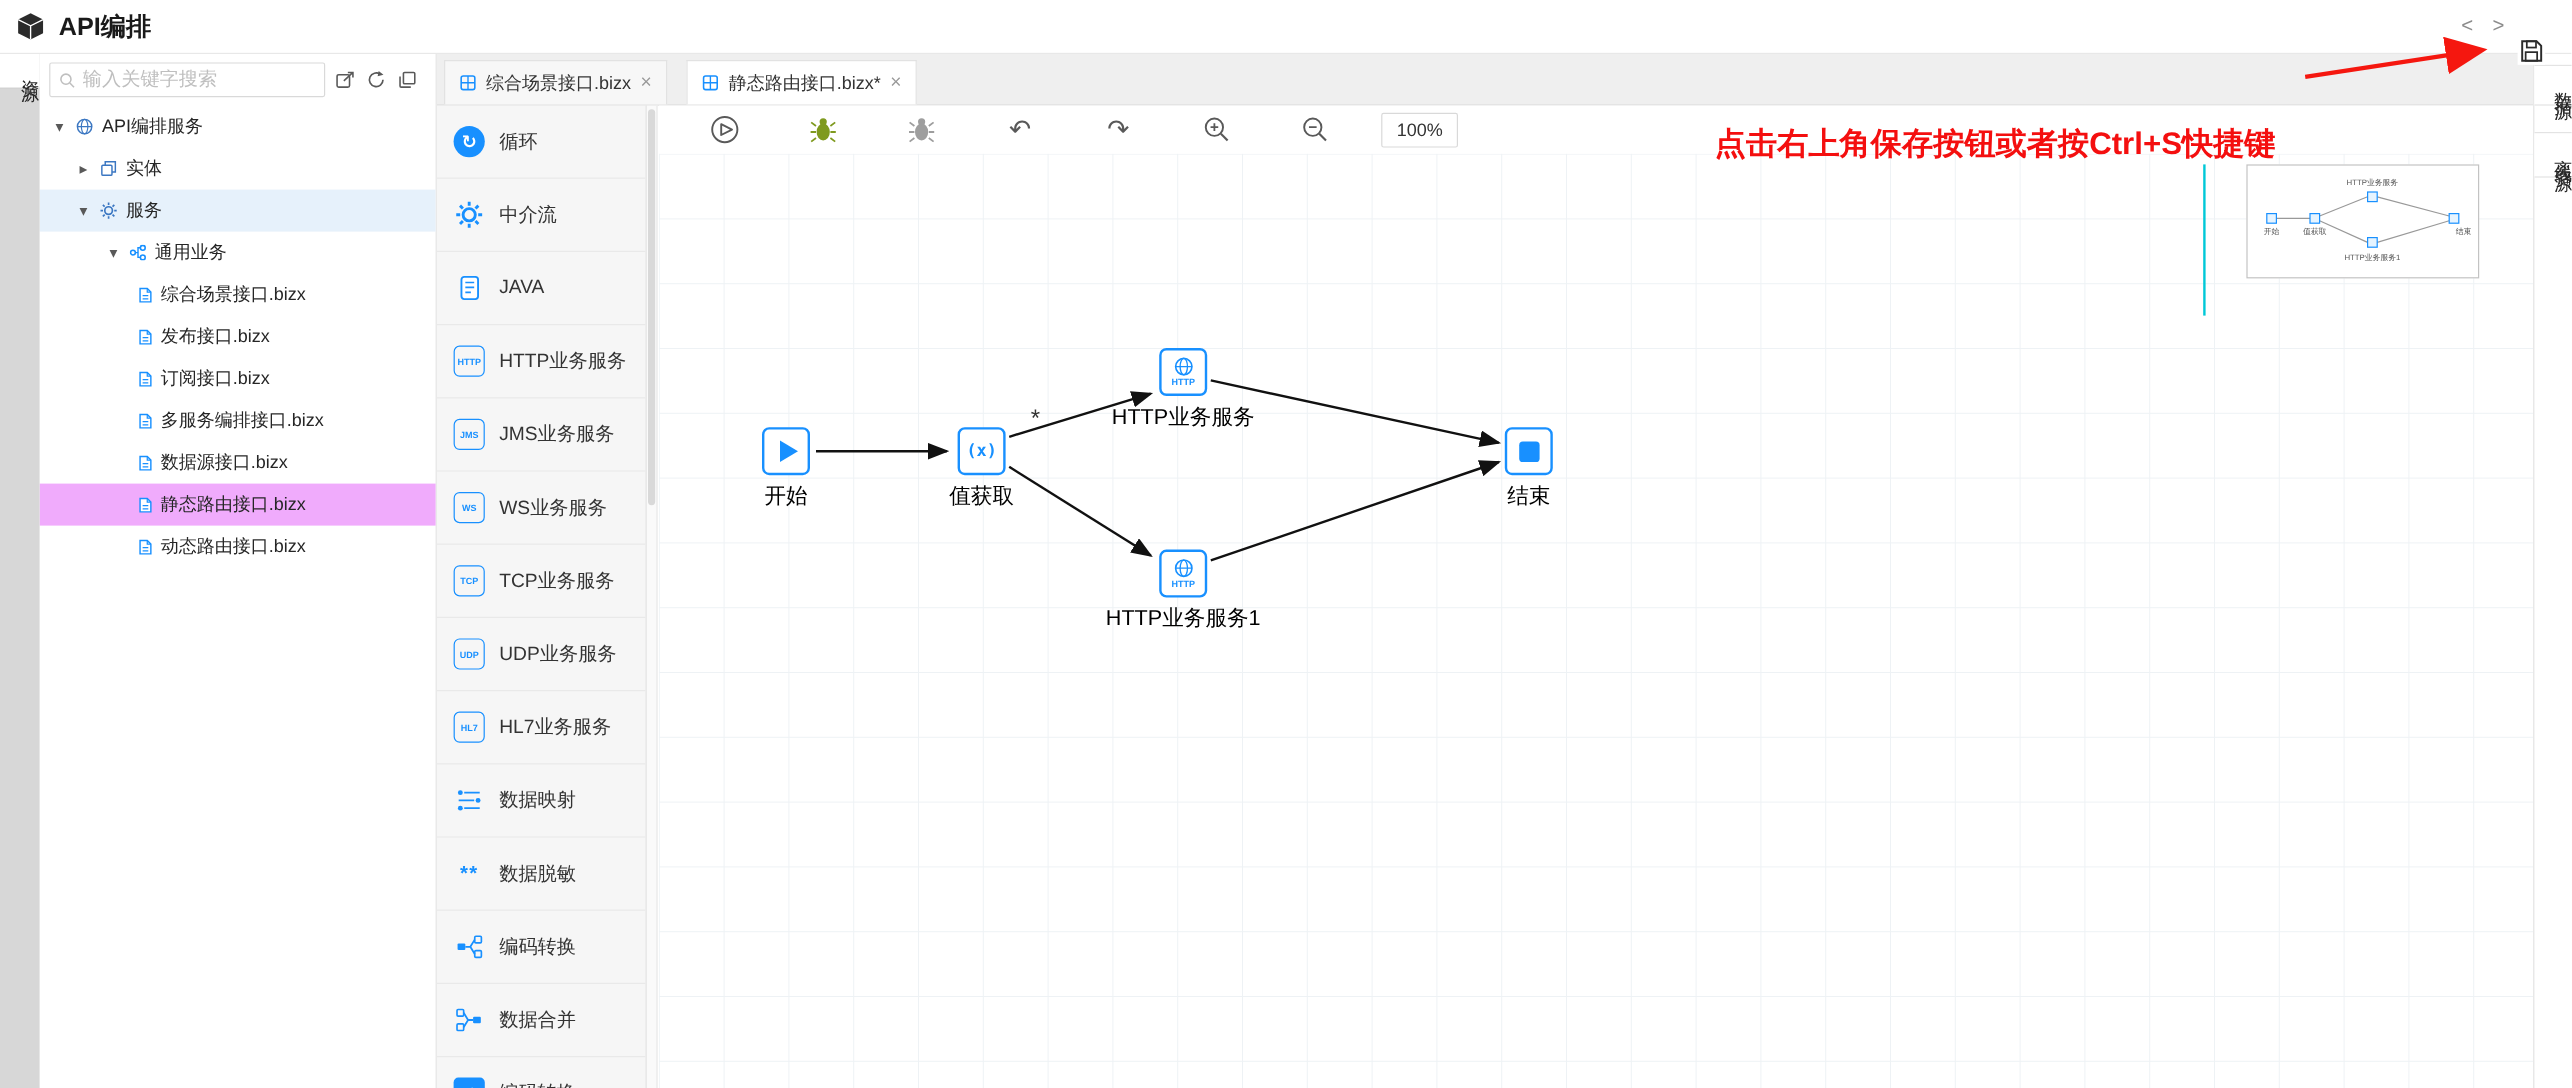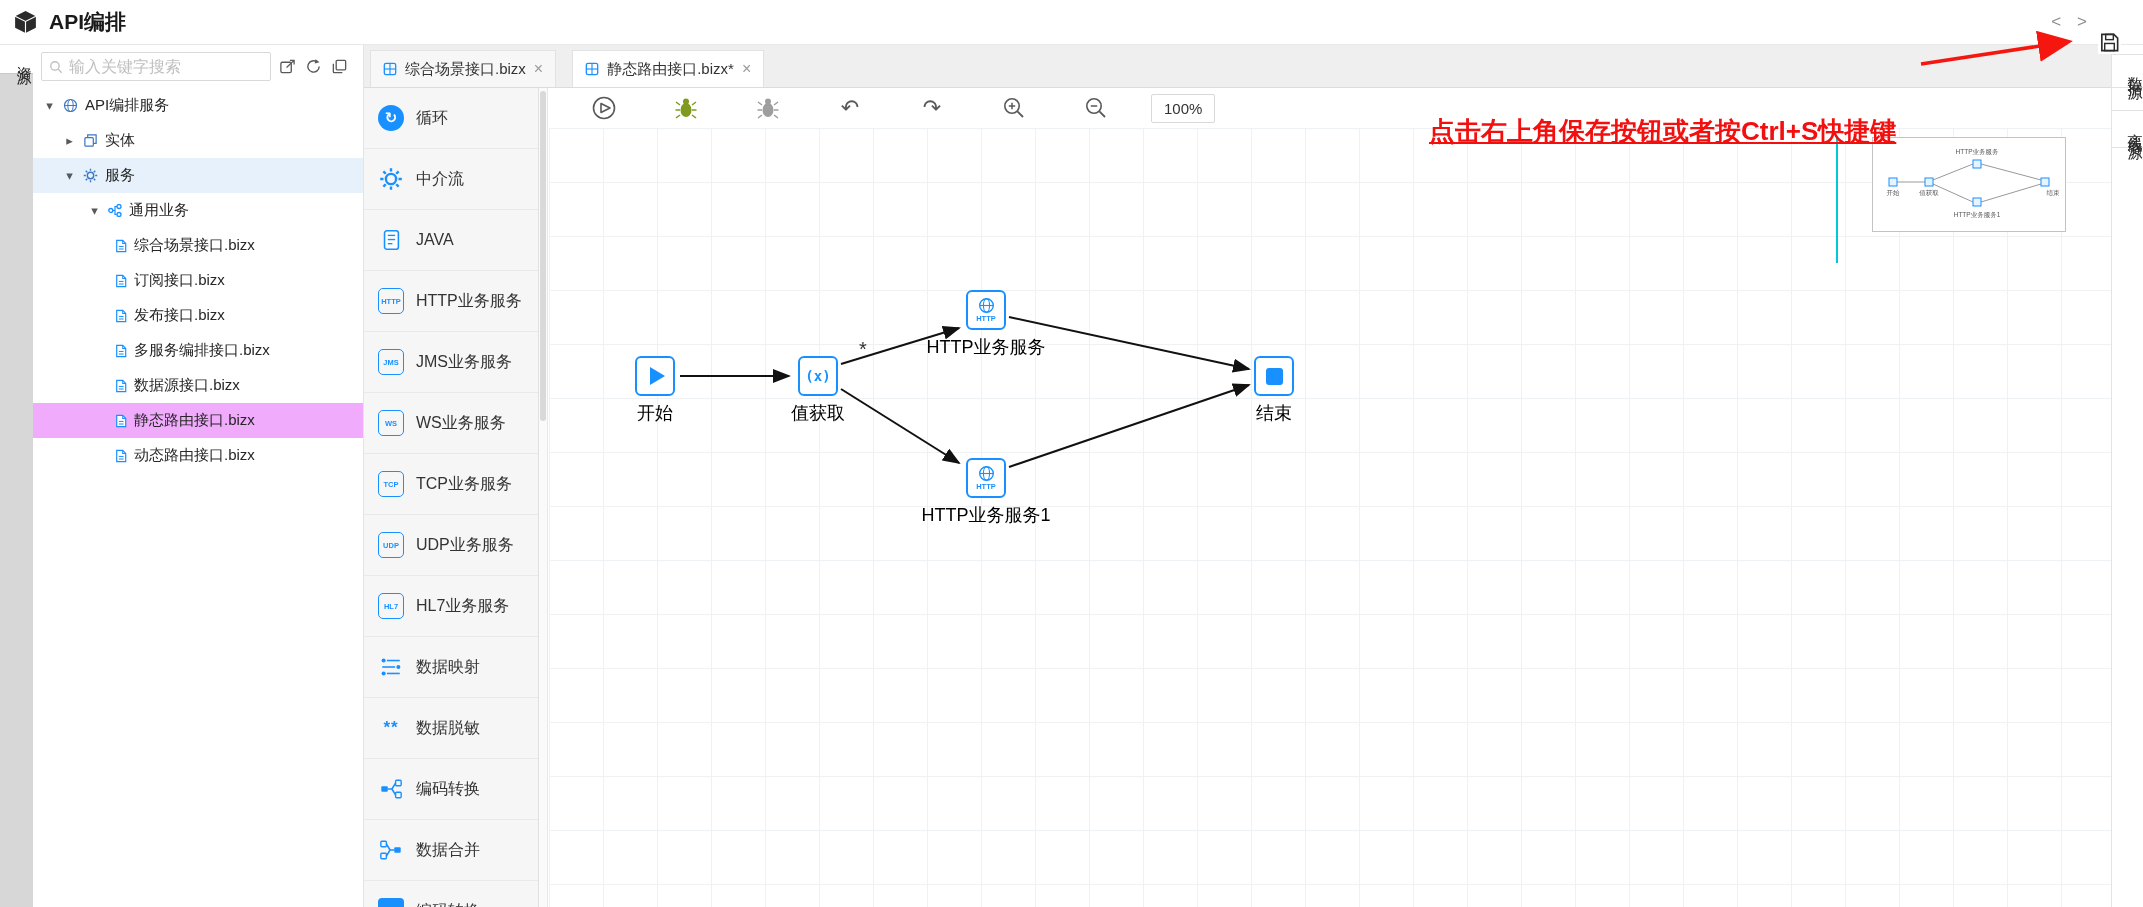--- a/index.html
+++ b/index.html
@@ -79,22 +79,22 @@
   .node { position:absolute; width:160px; display:flex; flex-direction:column; align-items:center; z-index:3; cursor:move; }
   .node-box { width:40px; height:40px; border:2px solid #1890ff; border-radius:6px; background:#fff;
               display:flex; flex-direction:column; align-items:center; justify-content:center; }
   .node-label { margin-top:5px; font-size:18px; color:#000; white-space:nowrap; }
   .tri { width:0; height:0; border-left:15px solid #1890ff; border-top:9px solid transparent;
          border-bottom:9px solid transparent; margin-left:4px; }
   .stop-sq { width:17px; height:17px; background:#1890ff; border-radius:3px; }
   .vx { color:#1890ff; font-weight:bold; font-size:14px; font-family:"DejaVu Sans Mono",monospace; }
   .http-badge { font-size:7.5px; font-weight:bold; color:#1890ff; margin-top:1px; line-height:1; }
   .cond-star { position:absolute; left:310px; top:250px; font-size:20px; color:#333; z-index:3; }
-  .annotation { position:absolute; left:880px; top:26px; font-size:26px; font-weight:bold; color:#f40f0f;
-                white-space:nowrap; z-index:7;text-decoration:underline; }
+  .annotation { position:absolute; left:880px; top:14px; font-size:26px; font-weight:bold; color:#f40f0f;
+                white-space:nowrap; z-index:7; }
   .teal-line { position:absolute; left:1287px; top:49px; width:2px; height:126px; background:#00c8d7; z-index:4; }
   .minimap { position:absolute; left:1323px; top:49px; width:194px; height:95px; background:#fff;
              border:1px solid #c3c3c3; z-index:5; cursor:pointer; }
   .minimap text { font-size:6.5px; fill:#555; }
 
   
   .right-rail { position:absolute; right:0; top:45px; bottom:0; width:32px; background:#fff;
                 border-left:1px solid #e3e3e3; z-index:5; }
   .right-rail-tab { width:32px; margin-top:9px; padding:10px 0; display:flex; justify-content:center;
                     writing-mode:vertical-rl; letter-spacing:4px; font-size:15px; color:#262626;
@@ -223,32 +223,32 @@
     </div>
     <div class="tree-row lvl3">
       <span class="ticon">
         <svg width="12" height="14" viewBox="0 0 14 16">
             <path d="M2 1.5 H9 L12.5 5 V14.5 H2 Z" fill="#fff" stroke="#1890ff" stroke-width="1.4"></path>
             <path d="M9 1.5 V5 H12.5" fill="none" stroke="#1890ff" stroke-width="1.2"></path>
             <line x1="4.5" y1="8.5" x2="10" y2="8.5" stroke="#1890ff" stroke-width="1.2"></line>
             <line x1="4.5" y1="11.5" x2="10" y2="11.5" stroke="#1890ff" stroke-width="1.2"></line>
           </svg>
       </span>
+      <span>发布接口.bizx</span>
+    </div>
+    <div class="tree-row lvl3">
+      <span class="ticon">
+        <svg width="12" height="14" viewBox="0 0 14 16">
+            <path d="M2 1.5 H9 L12.5 5 V14.5 H2 Z" fill="#fff" stroke="#1890ff" stroke-width="1.4"></path>
+            <path d="M9 1.5 V5 H12.5" fill="none" stroke="#1890ff" stroke-width="1.2"></path>
+            <line x1="4.5" y1="8.5" x2="10" y2="8.5" stroke="#1890ff" stroke-width="1.2"></line>
+            <line x1="4.5" y1="11.5" x2="10" y2="11.5" stroke="#1890ff" stroke-width="1.2"></line>
+          </svg>
+      </span>
       <span>订阅接口.bizx</span>
-    </div>
-    <div class="tree-row lvl3">
-      <span class="ticon">
-        <svg width="12" height="14" viewBox="0 0 14 16">
-            <path d="M2 1.5 H9 L12.5 5 V14.5 H2 Z" fill="#fff" stroke="#1890ff" stroke-width="1.4"></path>
-            <path d="M9 1.5 V5 H12.5" fill="none" stroke="#1890ff" stroke-width="1.2"></path>
-            <line x1="4.5" y1="8.5" x2="10" y2="8.5" stroke="#1890ff" stroke-width="1.2"></line>
-            <line x1="4.5" y1="11.5" x2="10" y2="11.5" stroke="#1890ff" stroke-width="1.2"></line>
-          </svg>
-      </span>
-      <span>发布接口.bizx</span>
     </div>
     <div class="tree-row lvl3">
       <span class="ticon">
         <svg width="12" height="14" viewBox="0 0 14 16">
             <path d="M2 1.5 H9 L12.5 5 V14.5 H2 Z" fill="#fff" stroke="#1890ff" stroke-width="1.4"></path>
             <path d="M9 1.5 V5 H12.5" fill="none" stroke="#1890ff" stroke-width="1.2"></path>
             <line x1="4.5" y1="8.5" x2="10" y2="8.5" stroke="#1890ff" stroke-width="1.2"></line>
             <line x1="4.5" y1="11.5" x2="10" y2="11.5" stroke="#1890ff" stroke-width="1.2"></line>
           </svg>
       </span>

